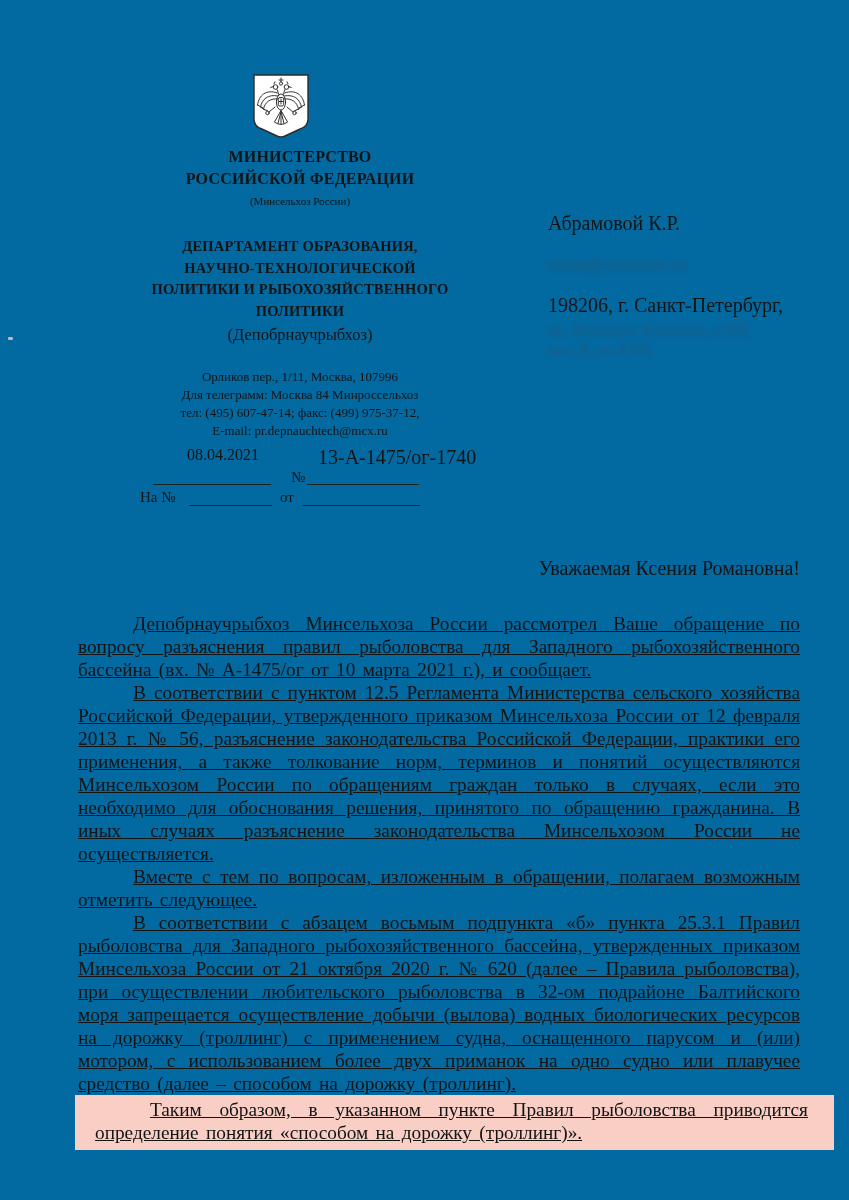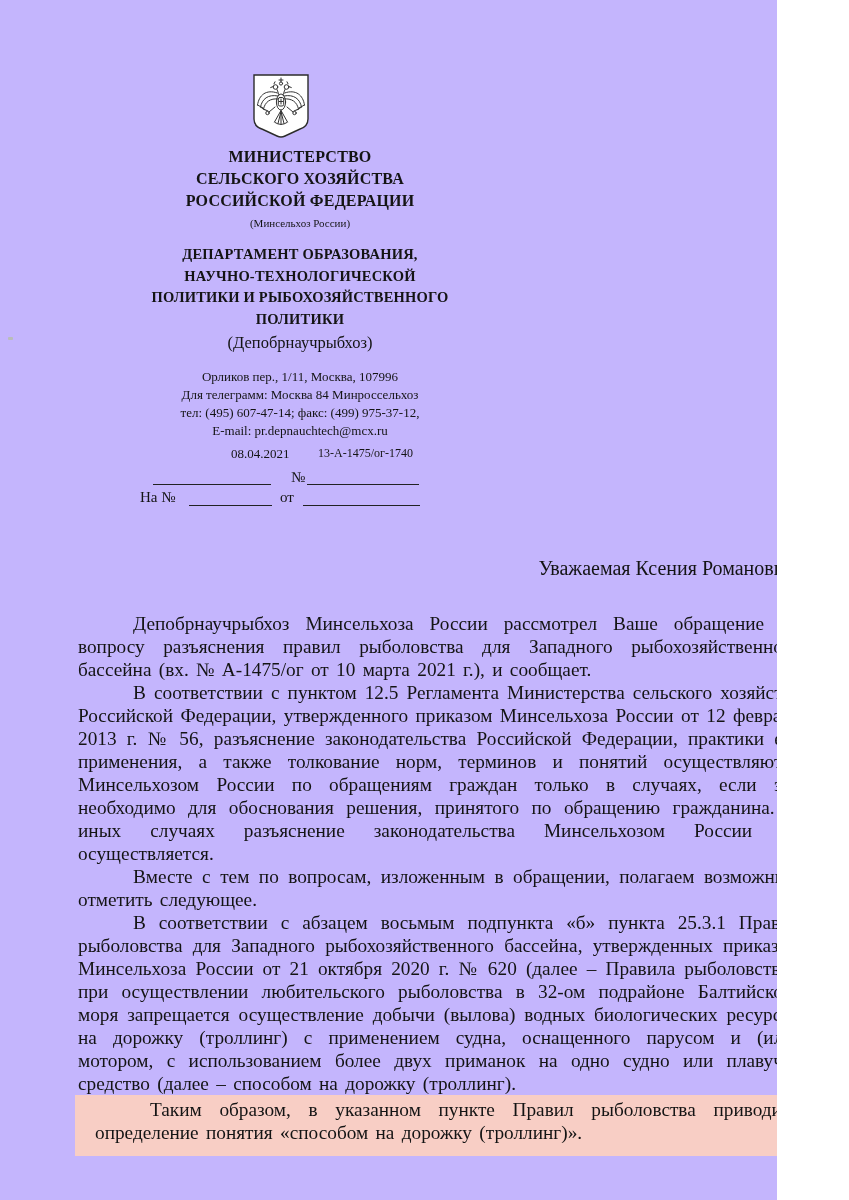--- a/index.html
+++ b/index.html
@@ -1,34 +1,34 @@
 <!DOCTYPE html>
 <html lang="ru"><head>
 <meta charset="utf-8">
 <style>
   html,body{margin:0;padding:0;background:#ffffff;}
   .page{
     position:relative;
-    width:777px;height:1200px;
-    background:#c4b5fd;
+    width:849px;height:1200px;
+    background:#0369a1;
     font-family:"Liberation Serif","DejaVu Serif",serif;
     color:#141414;
     overflow:hidden;
   }
   .abs{position:absolute;}
   
   .hdr-col{left:105px;width:390px;text-align:center;}
   .ministry{top:146px;font-weight:bold;font-size:16px;line-height:22px;letter-spacing:.2px;}
   .ministry .short{font-weight:normal;font-size:11px;letter-spacing:0;}
-  .department{top:244px;font-weight:bold;font-size:14.5px;line-height:21.5px;letter-spacing:.2px;}
+  .department{top:236px;font-weight:bold;font-size:14.5px;line-height:21.5px;letter-spacing:.2px;}
   .department .short{font-weight:normal;font-size:16.5px;letter-spacing:0;margin-top:2px;}
   .contacts{top:368px;font-size:13px;line-height:18px;font-weight:normal;}
   .ref-row{top:446px;height:24px;}
-  .ref-date{position:absolute;left:82px;top:0;font-size:13px;margin-left:44px;}
-  .ref-num{position:absolute;left:213px;top:0;font-size:12px;white-space:nowrap;}
+  .ref-date{position:absolute;left:82px;top:0;font-size:16px;}
+  .ref-num{position:absolute;left:213px;top:0;font-size:20px;white-space:nowrap;}
   .uline{position:absolute;height:0;border-bottom:1.4px solid #222;}
   .small-label{position:absolute;font-size:15px;}
   
   .recipient{left:548px;top:212px;width:290px;font-size:20px;line-height:22px;text-align:left;}
   .recipient .name{margin:0 0 0 0;}
   .blurred{filter:blur(2.6px);opacity:.5;color:#444;}
   .r-email{margin-top:20px;font-size:16px;}
   .r-city{margin-top:18px;}
   .r-addr1{margin-top:4px;font-size:15.5px;line-height:20px;}
   .r-addr2{font-size:15.5px;line-height:20px;}
@@ -37,26 +37,26 @@
   .salutation{text-align:right;padding-left:86px;font-size:20px;line-height:24px;}
   .paras p{
     margin:0;
     font-size:19.3px;
     line-height:23px;
     text-align:justify;
     text-indent:55px;
     word-spacing:2.5px;
     hyphens:none;
   }
-  .paras{margin-top:32px;}
+  .paras{margin-top:32px;text-decoration:underline;}
   .highlight-para{
     background:#f8cec5;
     margin-left:-3px !important;
     width:713px;
-    padding:3px 26px 12px 20px;
+    padding:3px 26px 6px 20px;
   }
   .artifact{left:8px;top:337px;width:5px;height:3px;background:#b9bdb9;border-radius:1px;}
   .emblem{left:251px;top:73px;width:60px;height:66px;}
 </style>
 </head>
 <body>
 
 <div class="page">
 
   <div class="abs artifact"></div>
@@ -83,21 +83,20 @@
         <path d="M24,49.5 Q30,53.5 36,49.5"></path>
         <circle cx="16.5" cy="40" r="1.7"></circle>
         <circle cx="43.5" cy="40" r="1.7"></circle>
         <path d="M18,39 L24,34 M42,39 L36,34"></path>
       </g>
     </svg>
   </div>
 
   <div class="abs hdr-col ministry">
     <div>МИНИСТЕРСТВО</div>
-    <div>СЕЛЬСКОГО ХОЗЯЙСТВА</div>
     <div>РОССИЙСКОЙ ФЕДЕРАЦИИ</div>
     <div class="short">(Минсельхоз России)</div>
   </div>
 
   <div class="abs hdr-col department">
     <div>ДЕПАРТАМЕНТ ОБРАЗОВАНИЯ,</div>
     <div>НАУЧНО-ТЕХНОЛОГИЧЕСКОЙ</div>
     <div>ПОЛИТИКИ И РЫБОХОЗЯЙСТВЕННОГО</div>
     <div>ПОЛИТИКИ</div>
     <div class="short">(Депобрнаучрыбхоз)</div>
@@ -117,20 +116,27 @@
 
   <div class="abs uline" style="left:153px;top:484px;width:118px;"></div>
   <span class="small-label" style="left:291px;top:469px;">№</span>
   <div class="abs uline" style="left:307px;top:484px;width:112px;"></div>
 
   <span class="small-label" style="left:140px;top:489px;">На №</span>
   <div class="abs uline" style="left:189px;top:505px;width:83px;"></div>
   <span class="small-label" style="left:280px;top:489px;">от</span>
   <div class="abs uline" style="left:303px;top:505px;width:117px;"></div>
 
+  <div class="abs recipient">
+    <div class="name">Абрамовой К.Р.</div>
+    <div class="r-email blurred">xxxxx@xxxxxxxx.xx</div>
+    <div class="r-city">198206, г. Санкт-Петербург,</div>
+    <div class="r-addr1 blurred">хх. Хххххххх Хххххххх, х.ХХ,</div>
+    <div class="r-addr2 blurred">ххх. Х, хх.ХХХ</div>
+  </div>
 
   <div class="abs body-col">
     <div class="salutation">Уважаемая Ксения Романовна!</div>
     <div class="paras">
       <p>Депобрнаучрыбхоз Минсельхоза России рассмотрел Ваше обращение по вопросу разъяснения правил рыболовства для Западного рыбохозяйственного бассейна (вх. № А-1475/ог от 10 марта 2021 г.), и сообщает.</p>
       <p>В соответствии с пунктом 12.5 Регламента Министерства сельского хозяйства Российской Федерации, утвержденного приказом Минсельхоза России от 12 февраля 2013 г. № 56, разъяснение законодательства Российской Федерации, практики его применения, а также толкование норм, терминов и понятий осуществляются Минсельхозом России по обращениям граждан только в случаях, если это необходимо для обоснования решения, принятого по обращению гражданина. В иных случаях разъяснение законодательства Минсельхозом России не осуществляется.</p>
       <p>Вместе с тем по вопросам, изложенным в обращении, полагаем возможным отметить следующее.</p>
       <p>В соответствии с абзацем восьмым подпункта «б» пункта 25.3.1 Правил рыболовства для Западного рыбохозяйственного бассейна, утвержденных приказом Минсельхоза России от 21 октября 2020 г. № 620 (далее – Правила рыболовства), при осуществлении любительского рыболовства в 32-ом подрайоне Балтийского моря запрещается осуществление добычи (вылова) водных биологических ресурсов на дорожку (троллинг) с применением судна, оснащенного парусом и (или) мотором, с использованием более двух приманок на одно судно или плавучее средство (далее – способом на дорожку (троллинг).</p>
       <p class="highlight-para">Таким образом, в указанном пункте Правил рыболовства приводится определение понятия «способом на дорожку (троллинг)».</p>
     </div>

